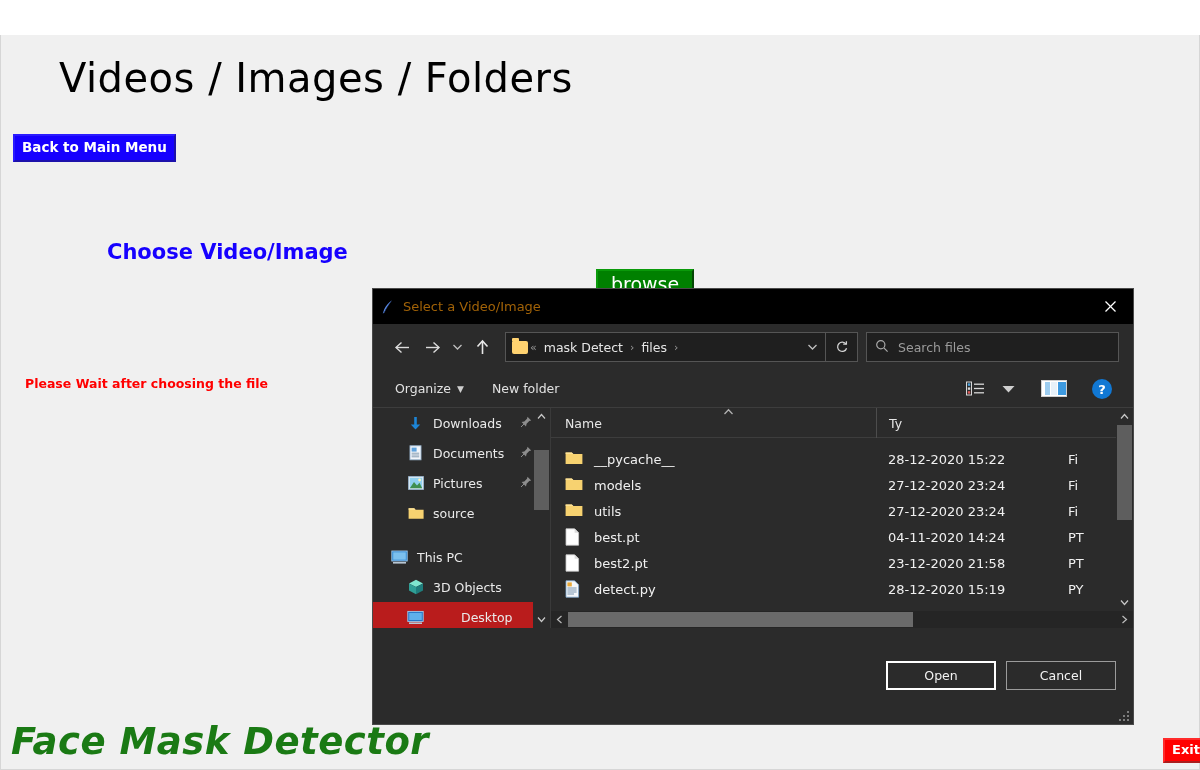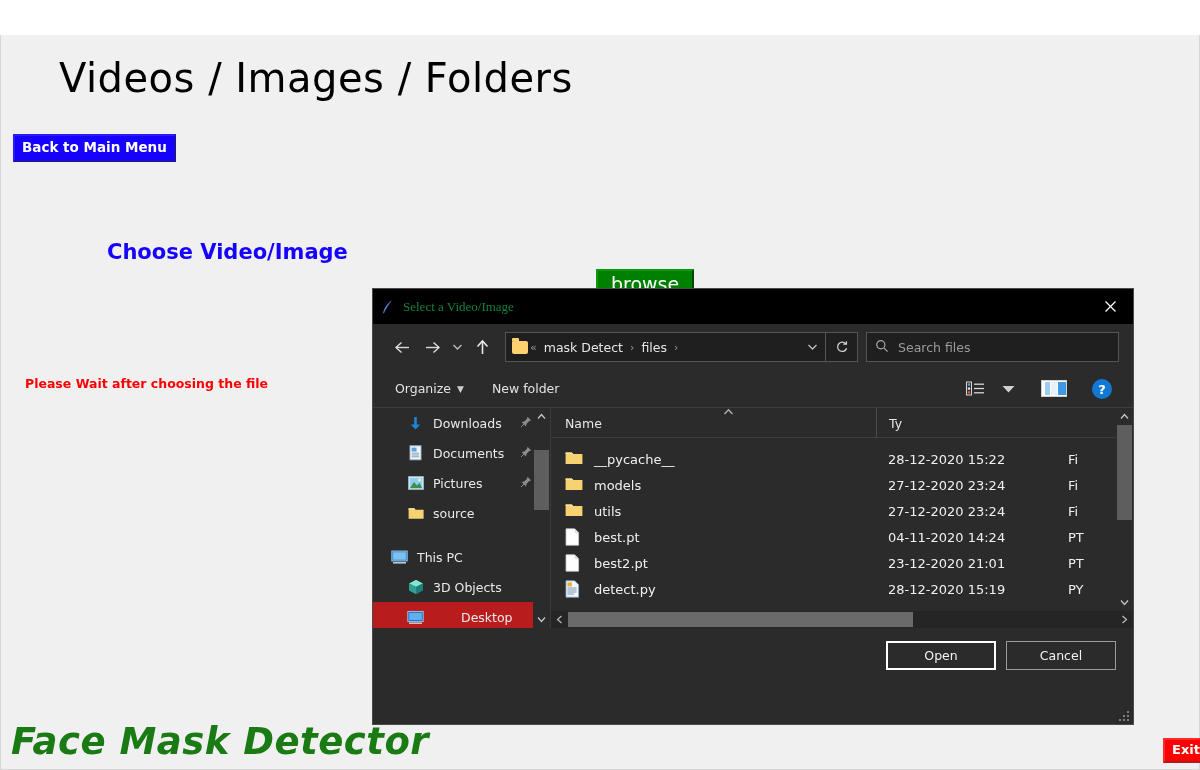--- a/index.html
+++ b/index.html
@@ -95,21 +95,21 @@
     border: 1px solid #4a4a4a;
     display: flex; flex-direction: column;
     font-family: "DejaVu Sans", sans-serif;
     color: #ffffff;
   }
   .fd-title {
     height: 35px; background: #000000; display: flex; align-items: center;
     flex: 0 0 35px;
   }
   .fd-title-ico { width: 30px; display:flex; justify-content:center; align-items:center; }
-  .fd-title-text { font-size: 13px; color: #15803d; font-family: Liberation Serif, serif; }
+  .fd-title-text { font-size: 13px; color: #a16207; }
   .fd-close {
     margin-left: auto; width: 46px; height: 35px;
     display: flex; align-items: center; justify-content: center;
     color: #ffffff;
   }
 
   .fd-nav {
     height: 46px; flex: 0 0 46px; display: flex; align-items: center;
     background: #2b2b2b; padding: 0 14px;
   }
@@ -218,21 +218,21 @@
   .fn-label { font-size: 12.5px; color: #e8e8e8; margin-left: 157px; }
   .fn-input {
     margin-left: 9px; width: 502px; height: 28px; background: #2b2b2b;
     border: 1px solid #cfcfcf; display: flex; align-items: center; padding: 0 6px;
   }
   .caret { width: 1px; height: 15px; background: #e6e6e6; }
   .fn-dd { margin-left: auto; color: #d2d2d2; font-size: 11px; }
   .btn-row { display: flex; justify-content: flex-end; padding-right: 17px; margin-top: 13px; gap: 10px; }
   .fd-btn {
     width: 110px; height: 29px; display: flex; align-items: center; justify-content: center;
-    font-size: 12.5px; color: #f2f2f2; background: #2b2b2b; border: 1px solid #9b9b9b;
+    font-size: 12.5px; color: #f2f2f2; background: #2b2b2b; border: 1px solid #9b9b9b; margin-top: 20px;
   }
   .fd-btn.primary { border: 2px solid #ffffff; }
   .grip { position: absolute; right: 4px; bottom: 3px; width: 12px; height: 12px; }
   .grip i { position: absolute; width: 2px; height: 2px; background: #7e7e7e; display: block; }
 </style>
 </head>
 <body>
 
 <div id="root">
 
@@ -593,21 +593,21 @@
           <div class="lst-row">
             <div class="cell-name">
               <span class="file-ico">
                 <svg width="15" height="18" viewBox="0 0 15 18">
                     <path d="M1 0.8 h8.6 l4 4 v12.4 h-12.6 z" fill="#ffffff" stroke="#c9c9c9" stroke-width="0.8"></path>
                     <path d="M9.6 0.8 v4 h4 z" fill="#dcdcdc"></path>
                   </svg>
               </span>
               <span>best2.pt</span>
             </div>
-            <div class="cell-date">23-12-2020 21:01</div>
+            <div class="cell-date">23-12-2020 21:58</div>
             <div class="cell-type">PT</div>
           </div>
 
           <div class="lst-row">
             <div class="cell-name">
               <span class="file-ico">
                 <svg width="15" height="18" viewBox="0 0 15 18">
                     <path d="M1 0.8 h8.6 l4 4 v12.4 h-12.6 z" fill="#f4f7fb" stroke="#7fa8cf" stroke-width="0.8"></path>
                     <rect x="2.4" y="2.4" width="4.4" height="4" fill="#e8a93a"></rect>
                     <line x1="2.4" y1="8" x2="11.6" y2="8" stroke="#5d7f9e" stroke-width="0.8"></line>

